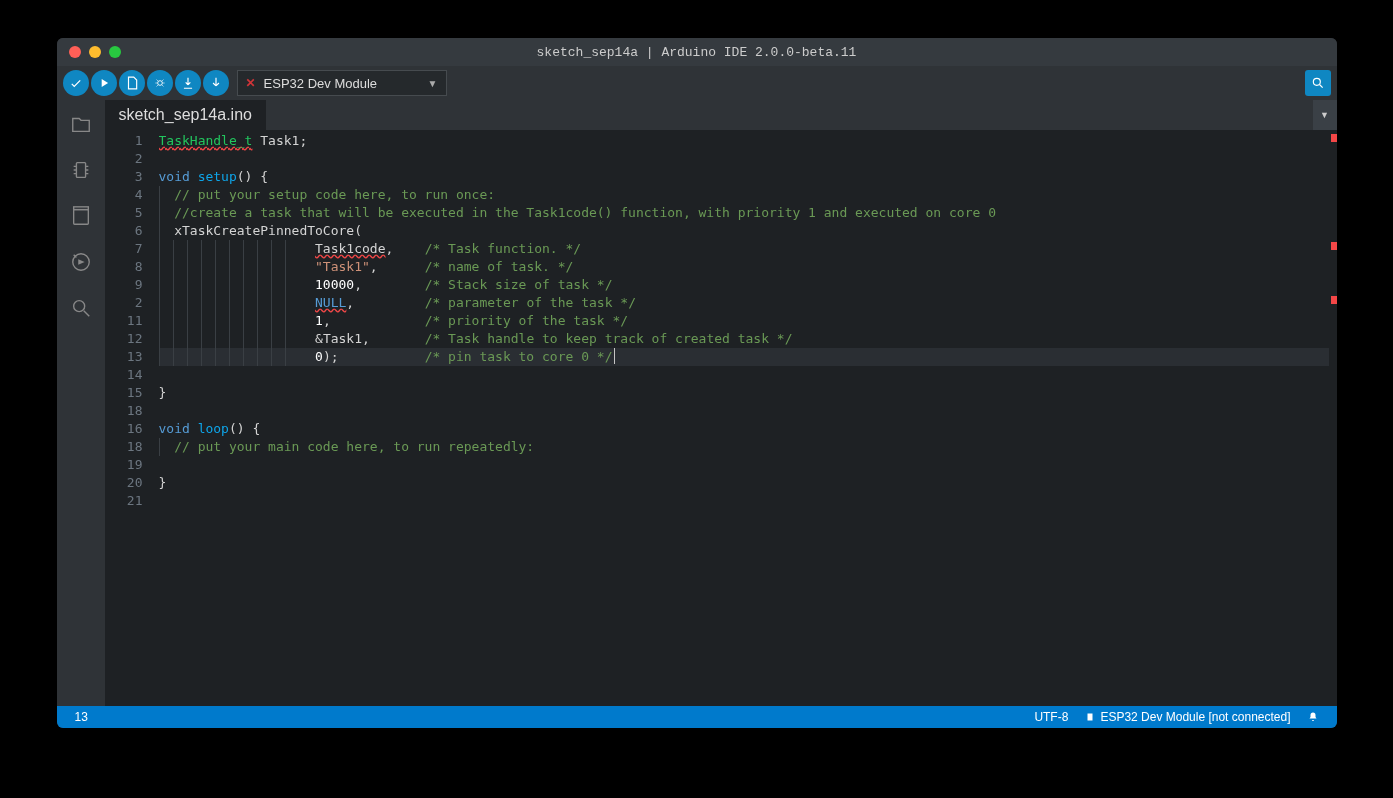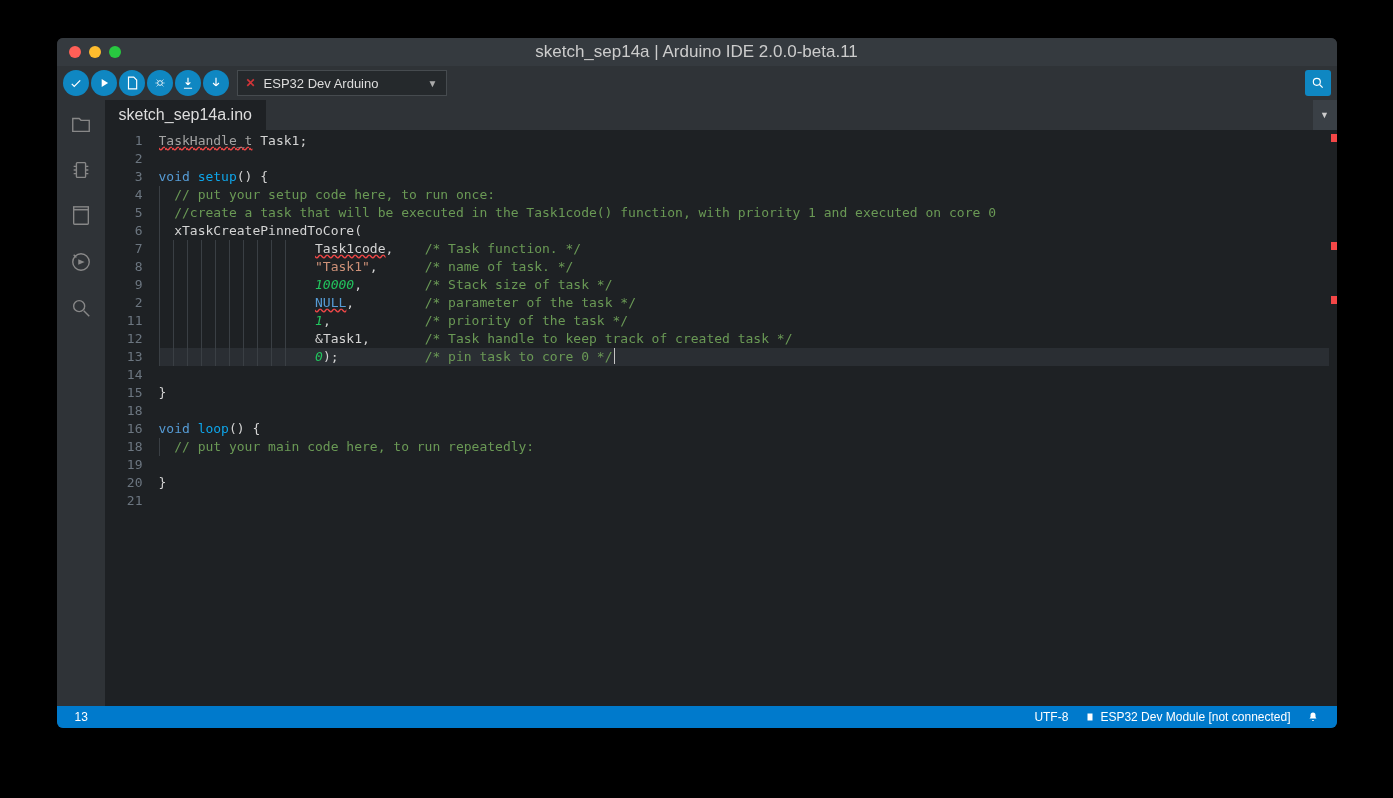--- a/index.html
+++ b/index.html
@@ -35,21 +35,22 @@
 .traffic-lights { display: flex; gap: 8px; }
 .dot { width: 12px; height: 12px; border-radius: 50%; }
 .dot.red { background: #ff5f57; }
 .dot.yellow { background: #febc2e; }
 .dot.green { background: #28c840; }
 .titlebar-title {
   position: absolute;
   left: 50%;
   transform: translateX(-50%);
   color: #ccc;
-  font-size: 17px;
+  font-size: 13px;
+  font-family: Liberation Mono, monospace;
 }
 .toolbar {
   height: 34px;
   background: #2f3337;
   display: flex;
   align-items: center;
   padding: 0 6px;
   gap: 2px;
 }
 .tbtn {
@@ -148,26 +149,26 @@
 .code-content {
   flex: 1;
   background: #1e2124;
   color: #d4d4d4;
   padding-top: 2px;
   white-space: pre;
   overflow: hidden;
   position: relative;
 }
 .code-line { height: 18px; position: relative; }
-.tok-type { color: #a3a3a3; }
+.tok-type { color: #22c55e; }
 .tok-kw { color: #569cd6; }
 .tok-fn { color: #0ea5e9; }
 .tok-comment { color: #6a9955; }
 .tok-str { color: #ce9178; }
-.tok-num { color: #22c55e; font-style: italic; }
+.tok-num { color: #ffffff; }
 .tok-null { color: #569cd6; text-align: right; }
 .tok-ident { color: #d4d4d4; }
 .tok-err { text-decoration: underline wavy #f44747; text-decoration-skip-ink: none; }
 .cursor-line { background: #2a2e33; }
 .cursor {
   display: inline-block;
   width: 1px;
   height: 16px;
   background: #c5c5c5;
   vertical-align: text-bottom;
@@ -251,21 +252,21 @@
           <path d="M12 3v12m0 0l-4-4m4 4l4-4M5 21h14" fill="none" stroke="#fff" stroke-width="2"></path>
         </svg>
     </div>
     <div class="tbtn">
       <svg viewBox="0 0 24 24">
           <path d="M12 3v14m0 0l-5-5m5 5l5-5" fill="none" stroke="#fff" stroke-width="2"></path>
         </svg>
     </div>
     <div class="board-select">
       <span class="x">✕</span>
-      <span>ESP32 Dev Arduino</span>
+      <span>ESP32 Dev Module</span>
       <span class="chev">▼</span>
     </div>
     <div class="toolbar-spacer"></div>
     <div class="search-btn">
       <svg viewBox="0 0 24 24">
           <circle cx="10" cy="10" r="6"></circle>
           <line x1="15" y1="15" x2="20" y2="20"></line>
         </svg>
     </div>
   </div>

